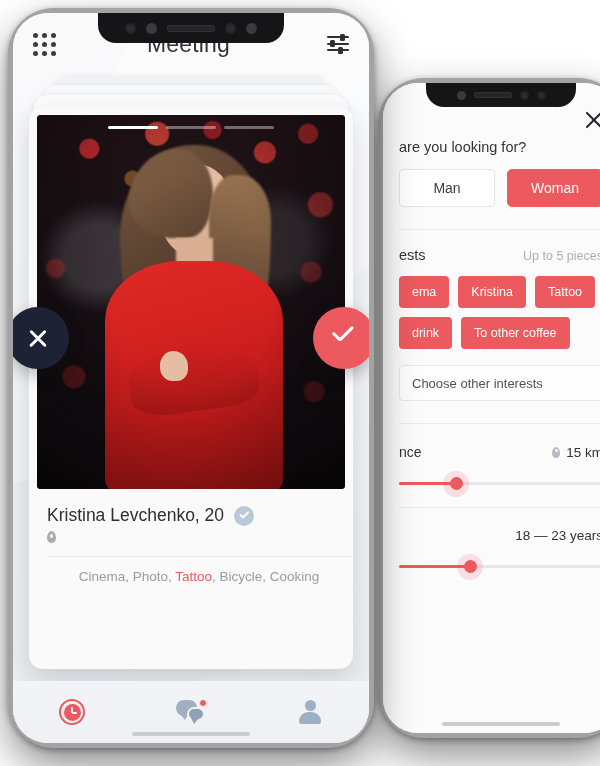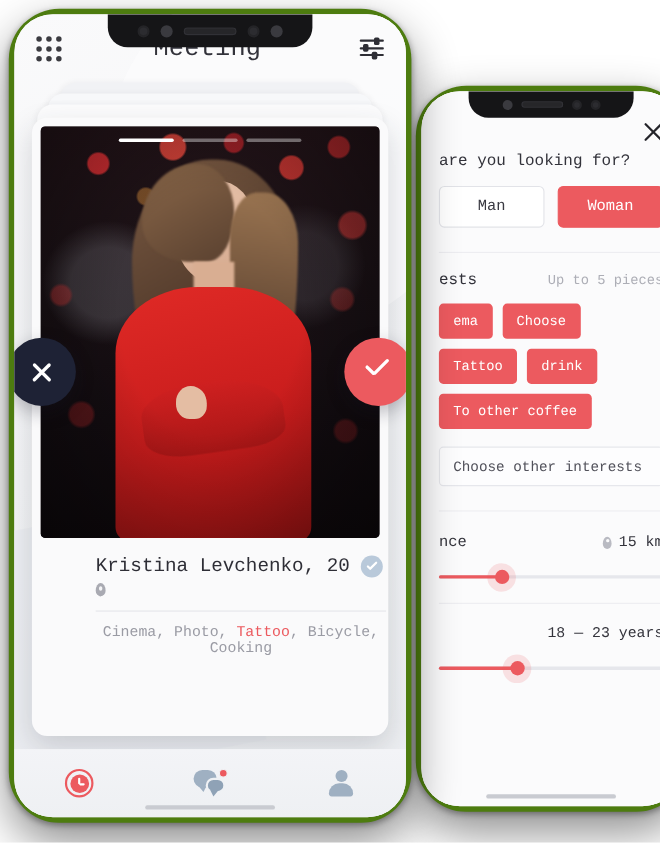--- a/index.html
+++ b/index.html
@@ -7,24 +7,23 @@
     width: 600px; height: 766px;
     background: #ffffff;
     font-family: "Liberation Sans", sans-serif;
     overflow: hidden;
   }
   #stage { position: relative; width: 600px; height: 766px; background:#fff; }
 
   
   .phone {
     position: absolute;
-    background: #4d7c0f;
+    background: #a3a3a3;
     border-radius: 46px;
     box-shadow: 0 18px 42px rgba(0,0,0,.45), 0 2px 6px rgba(0,0,0,.35);
-    font-family: Liberation Mono, monospace;
   }
   .phone .bezel {
     position: absolute; inset: 7px;
     background: #1b1b1d;
     border-radius: 40px;
   }
   .phone .screen {
     position: absolute; inset: 5px;
     background: #f4f4f6;
     border-radius: 35px;
@@ -173,21 +172,21 @@
   .ic-x::before, .ic-x::after { content:""; position:absolute; left:0; top:9.5px;
        width:22px; height:3.2px; background:#fff; border-radius:2px; }
   .ic-x::before { transform: rotate(45deg); }
   .ic-x::after  { transform: rotate(-45deg); }
   .ic-check { width:26px; height:16px; margin-left:-2px; margin-top:-3px; }
   .ic-check::before { content:""; position:absolute; left:1px; top:6px;
        width:11px; height:3.2px; background:#fff; border-radius:2px; transform: rotate(45deg); }
   .ic-check::after  { content:""; position:absolute; left:7px; top:3px;
        width:19px; height:3.2px; background:#fff; border-radius:2px; transform: rotate(-45deg); }
 
-  .card-info { padding: 16px 2px 0 18px; margin-left: 40px; }
+  .card-info { padding: 16px 2px 0 18px; }
   .ci-nameline { display:flex; align-items:center; gap:10px; }
   .ci-name { font-size: 17.5px; color:#2e2e36; }
   .verified { width:20px; height:20px; border-radius:50%; background:#b9c9da;
               display:flex; align-items:center; justify-content:center; }
   .verified .vk { position:relative; width:11px; height:8px; }
   .verified .vk::before { content:""; position:absolute; left:0px; top:3.5px;
       width:5px; height:2px; background:#fff; border-radius:1px; transform:rotate(45deg); }
   .verified .vk::after { content:""; position:absolute; left:2.5px; top:2px;
       width:9px; height:2px; background:#fff; border-radius:1px; transform:rotate(-45deg); }
   .ci-loc { display:flex; align-items:center; gap:5px; margin-top:5px; }
@@ -324,21 +323,21 @@
             <div class="rp-rule"></div>
           </div>
 
           <div class="rp-sec">
             <div class="ints-head">
               <span class="ints-title">ests</span>
               <span class="ints-hint">Up to 5 pieces</span>
             </div>
             <div class="chips">
               <span class="chip">ema</span>
-              <span class="chip">Choose</span>
+              <span class="chip">Kristina</span>
               <span class="chip">Tattoo</span>
               <span class="chip">drink</span>
               <span class="chip">To other coffee</span>
             </div>
             <div class="other-input">Choose other interests</div>
             <div class="rp-rule"></div>
           </div>
 
           <div class="rp-sec slider-block">
             <div class="sb-head">

